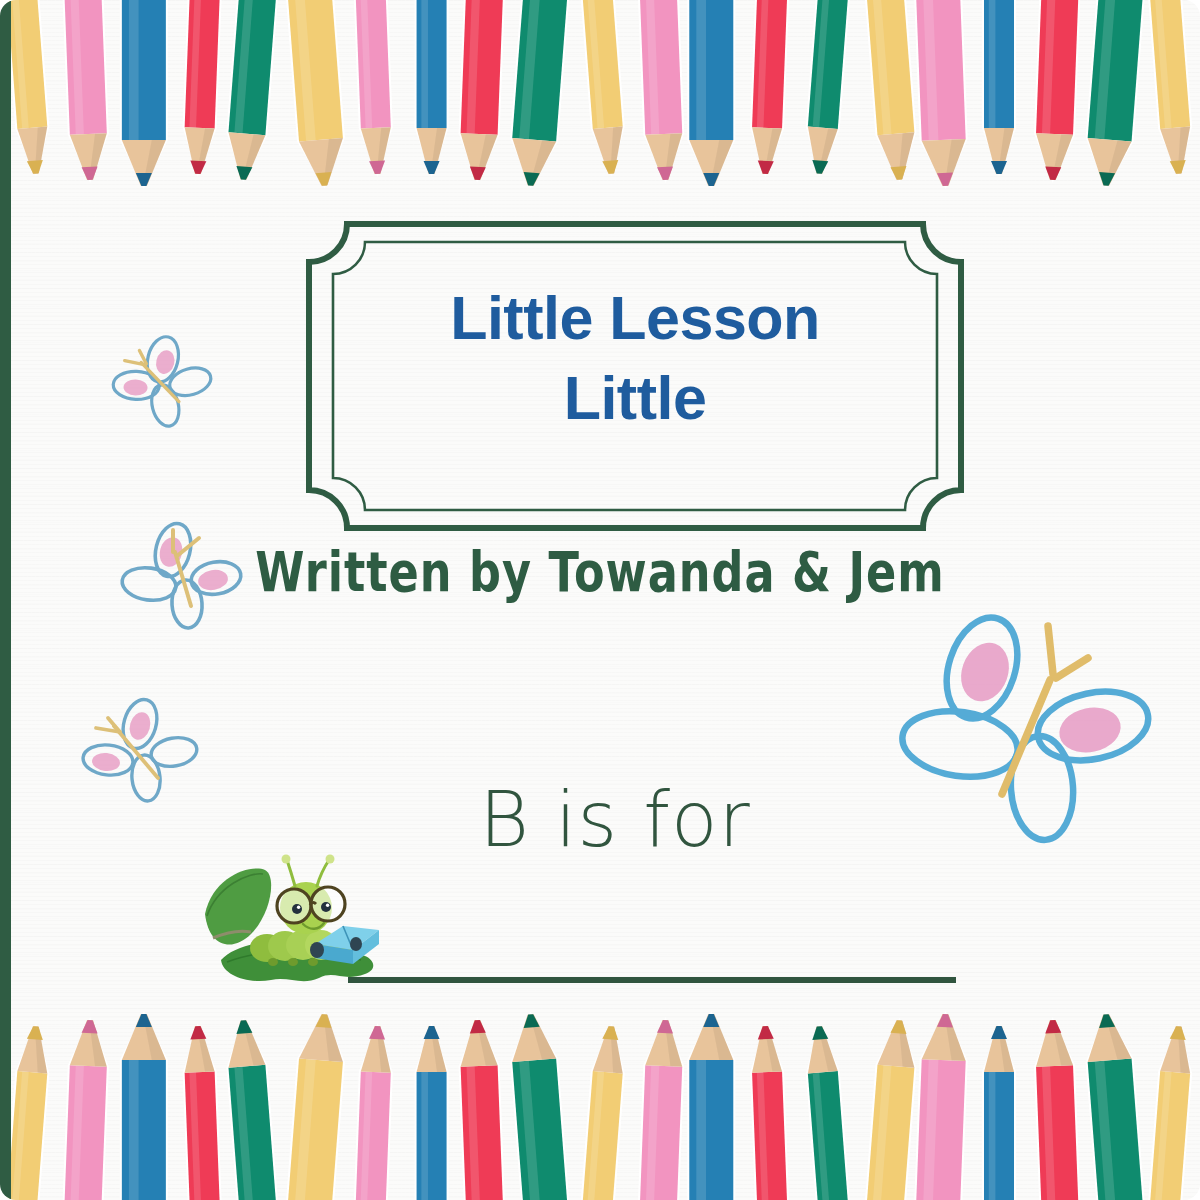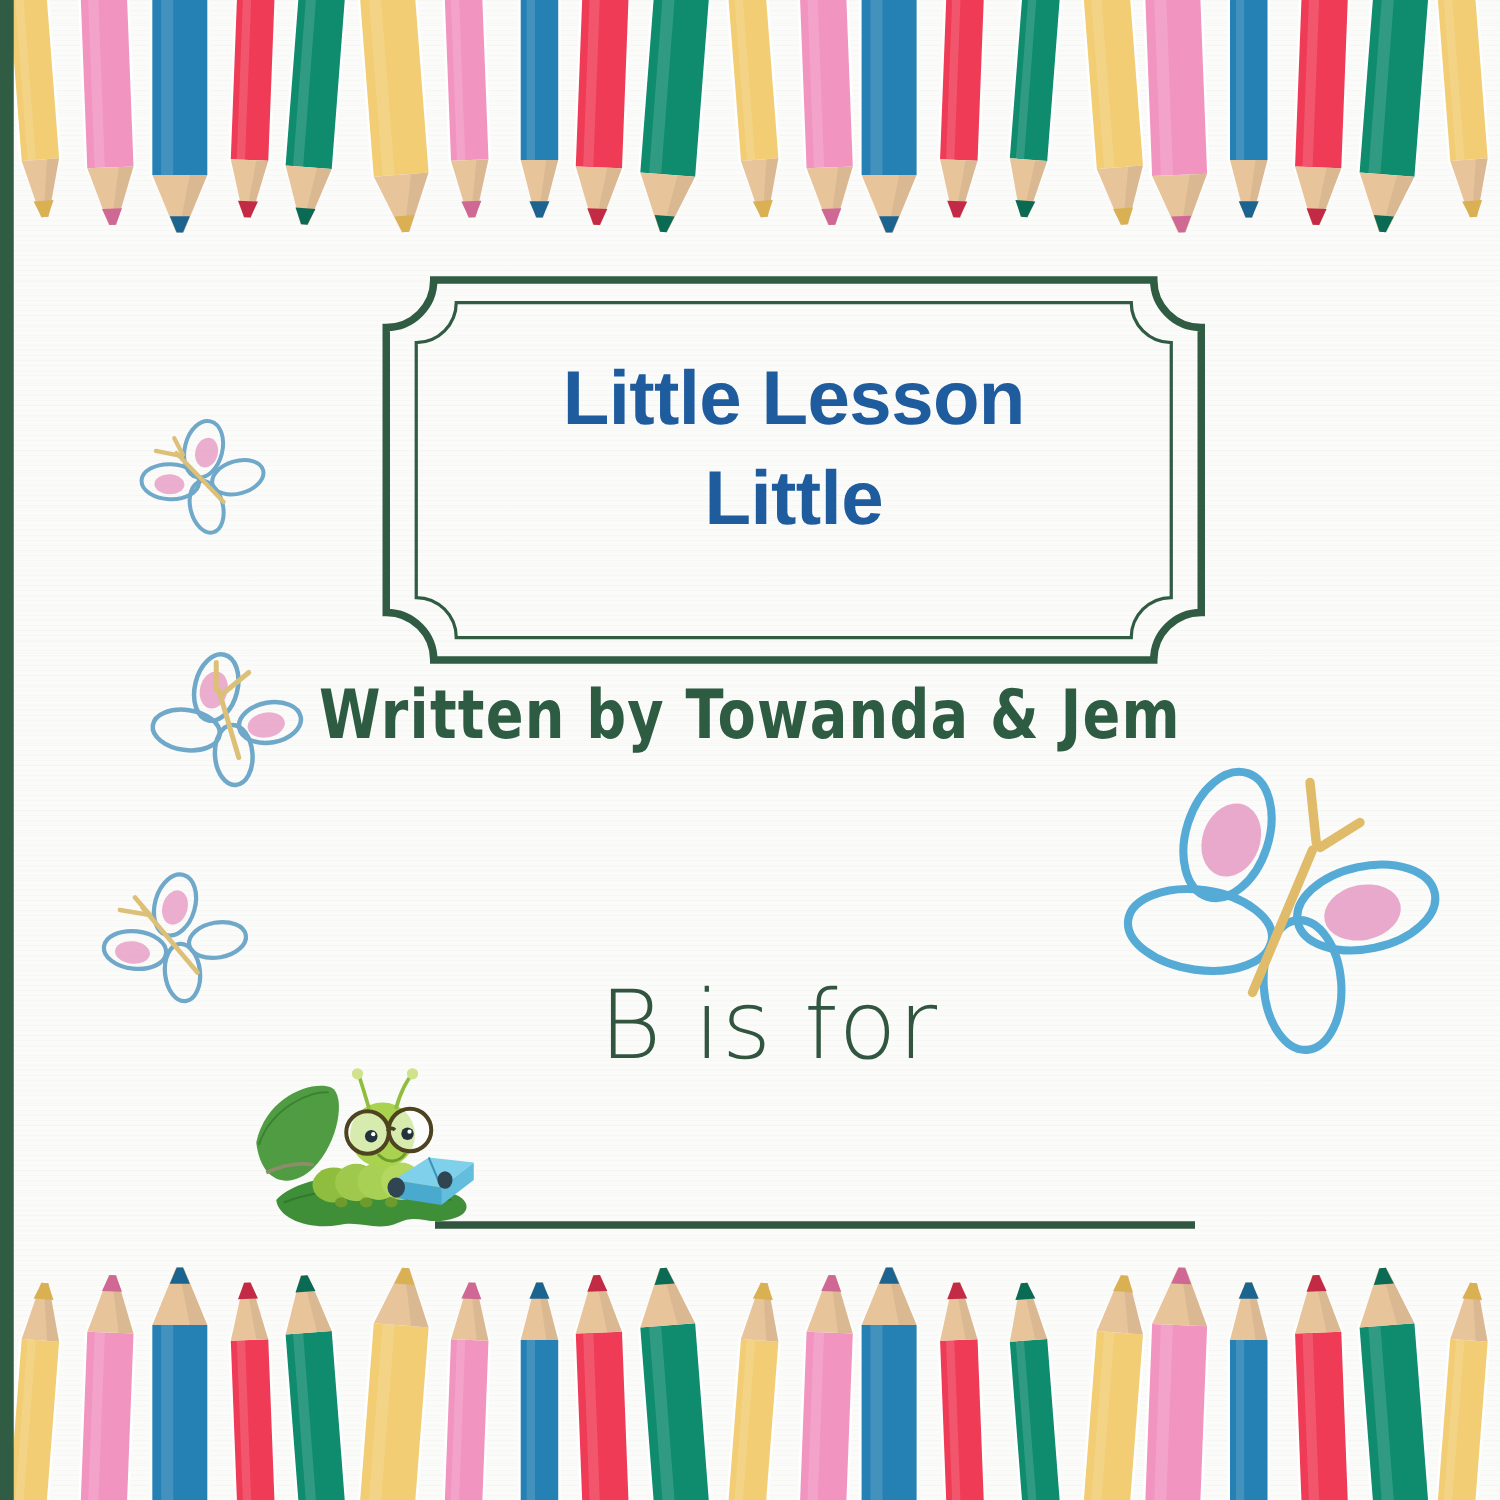--- a/index.html
+++ b/index.html
@@ -8,20 +8,21 @@
     padding: 0;
     background: #ffffff;
   }
   #cover {
     position: relative;
     width: 1200px;
     height: 1200px;
     overflow: hidden;
     background-color: #fbfbfa;
     font-family: "Liberation Sans", sans-serif;
+    border-radius: 16px;
   }
   
   #paper-texture {
     position: absolute;
     inset: 0;
     background-image:
       repeating-linear-gradient(
         to bottom,
         rgba(0,0,0,0.014) 0px,
         rgba(0,0,0,0.014) 1px,

